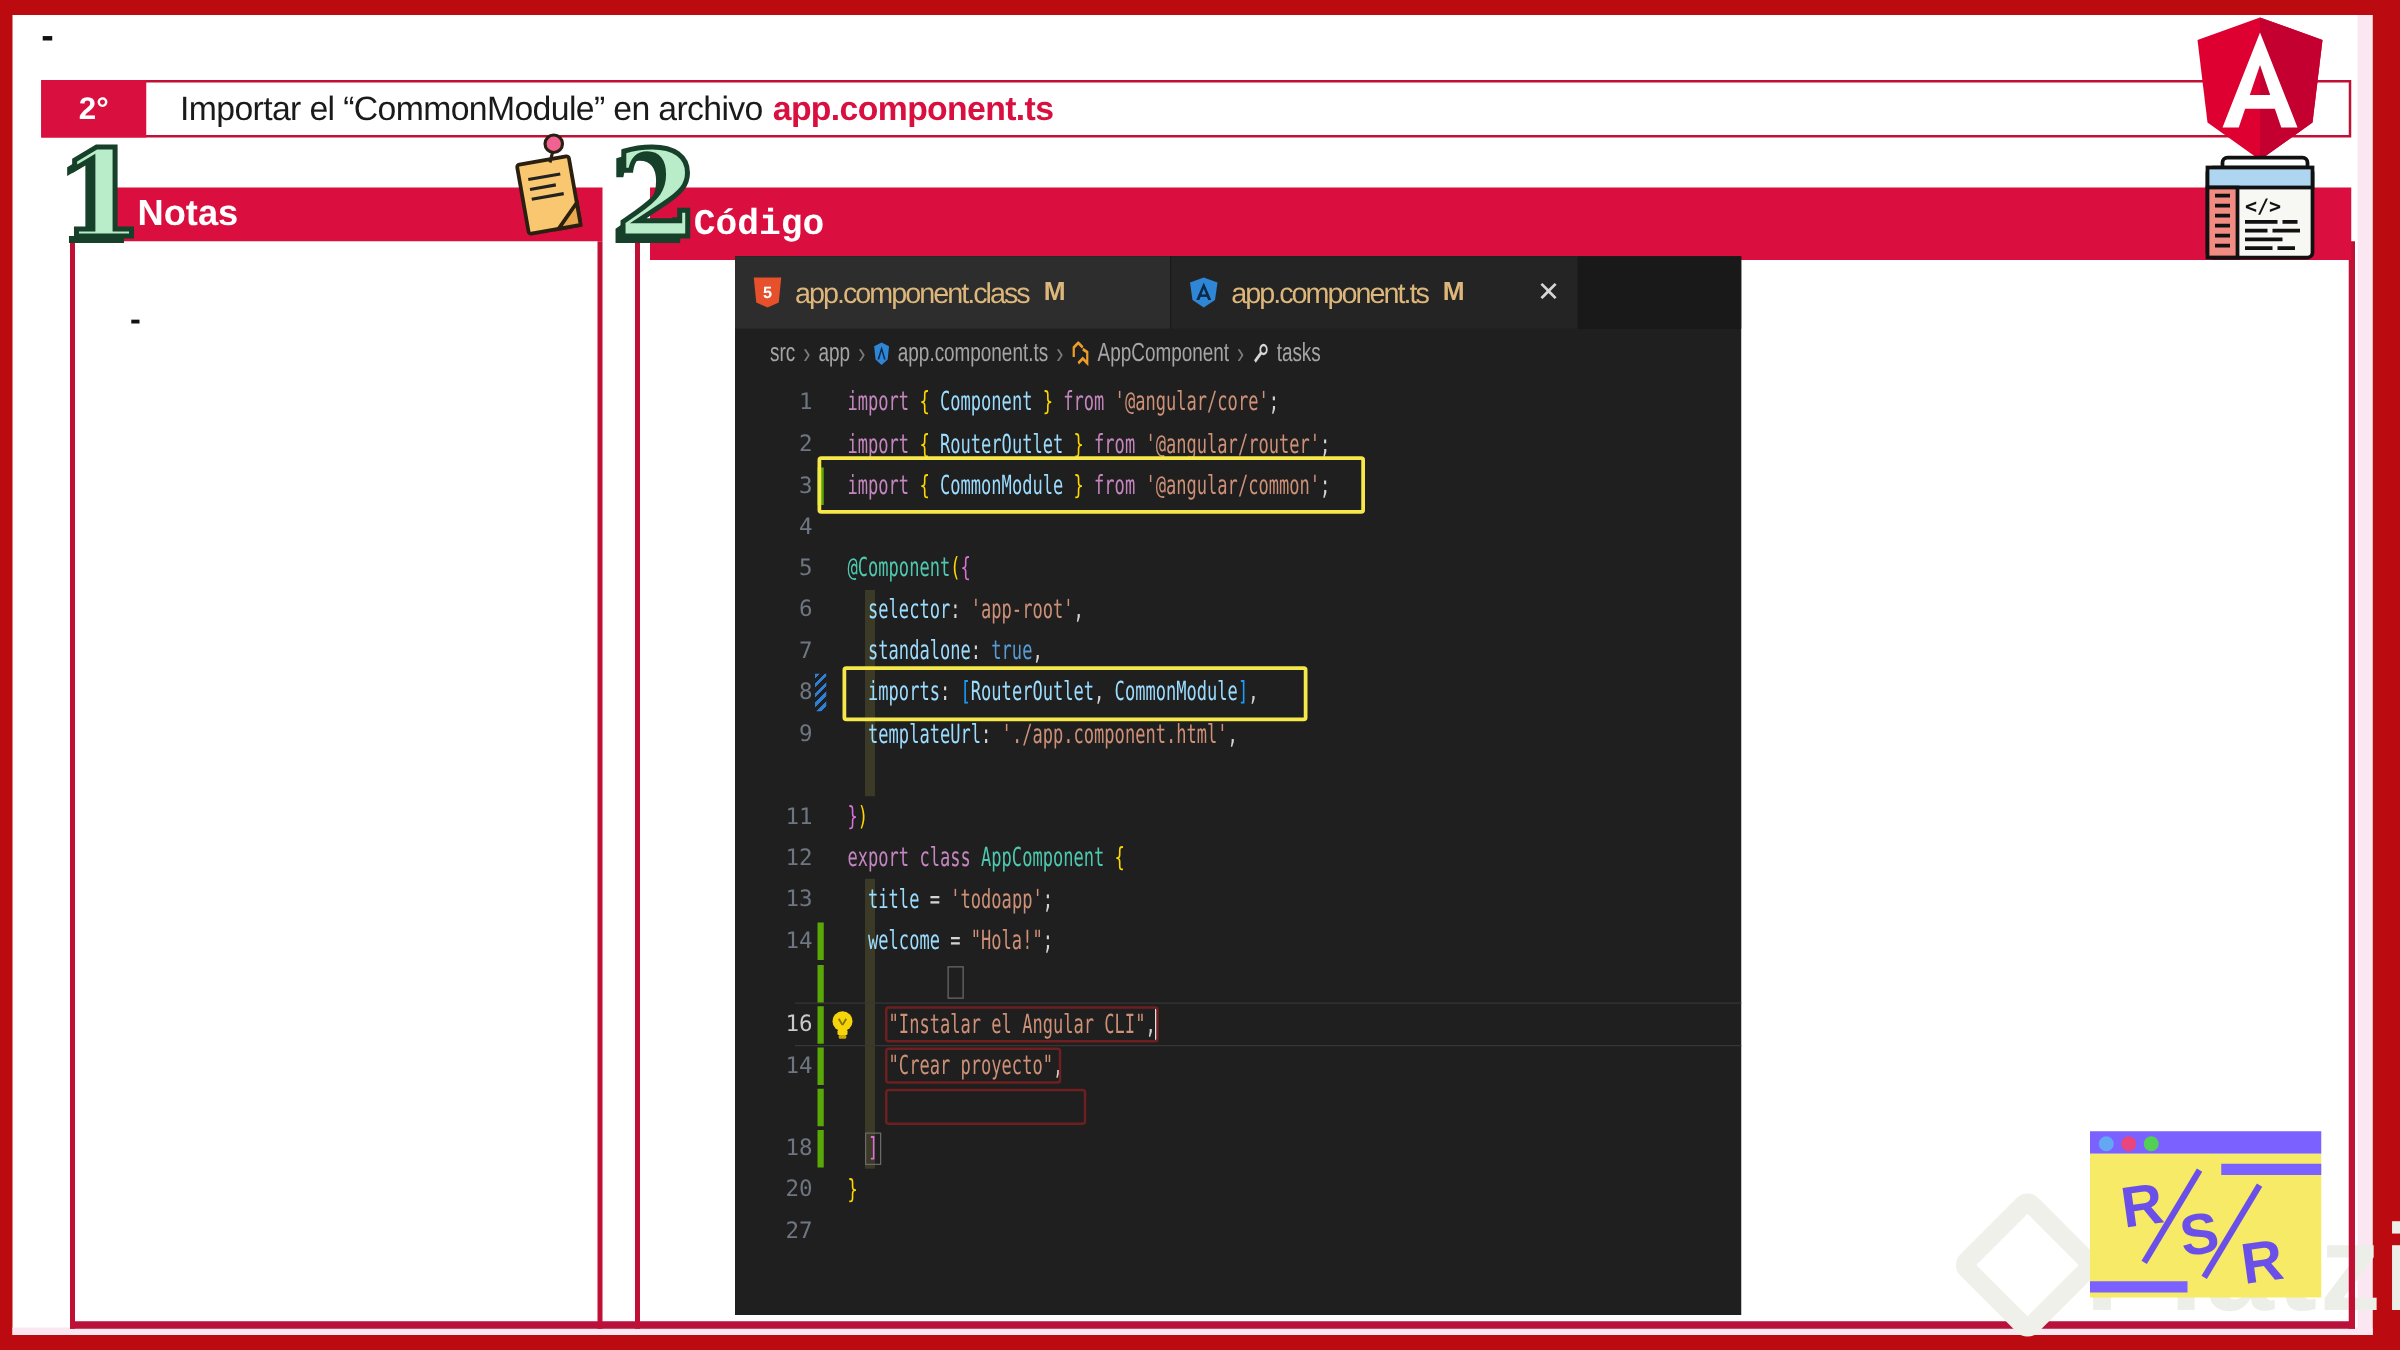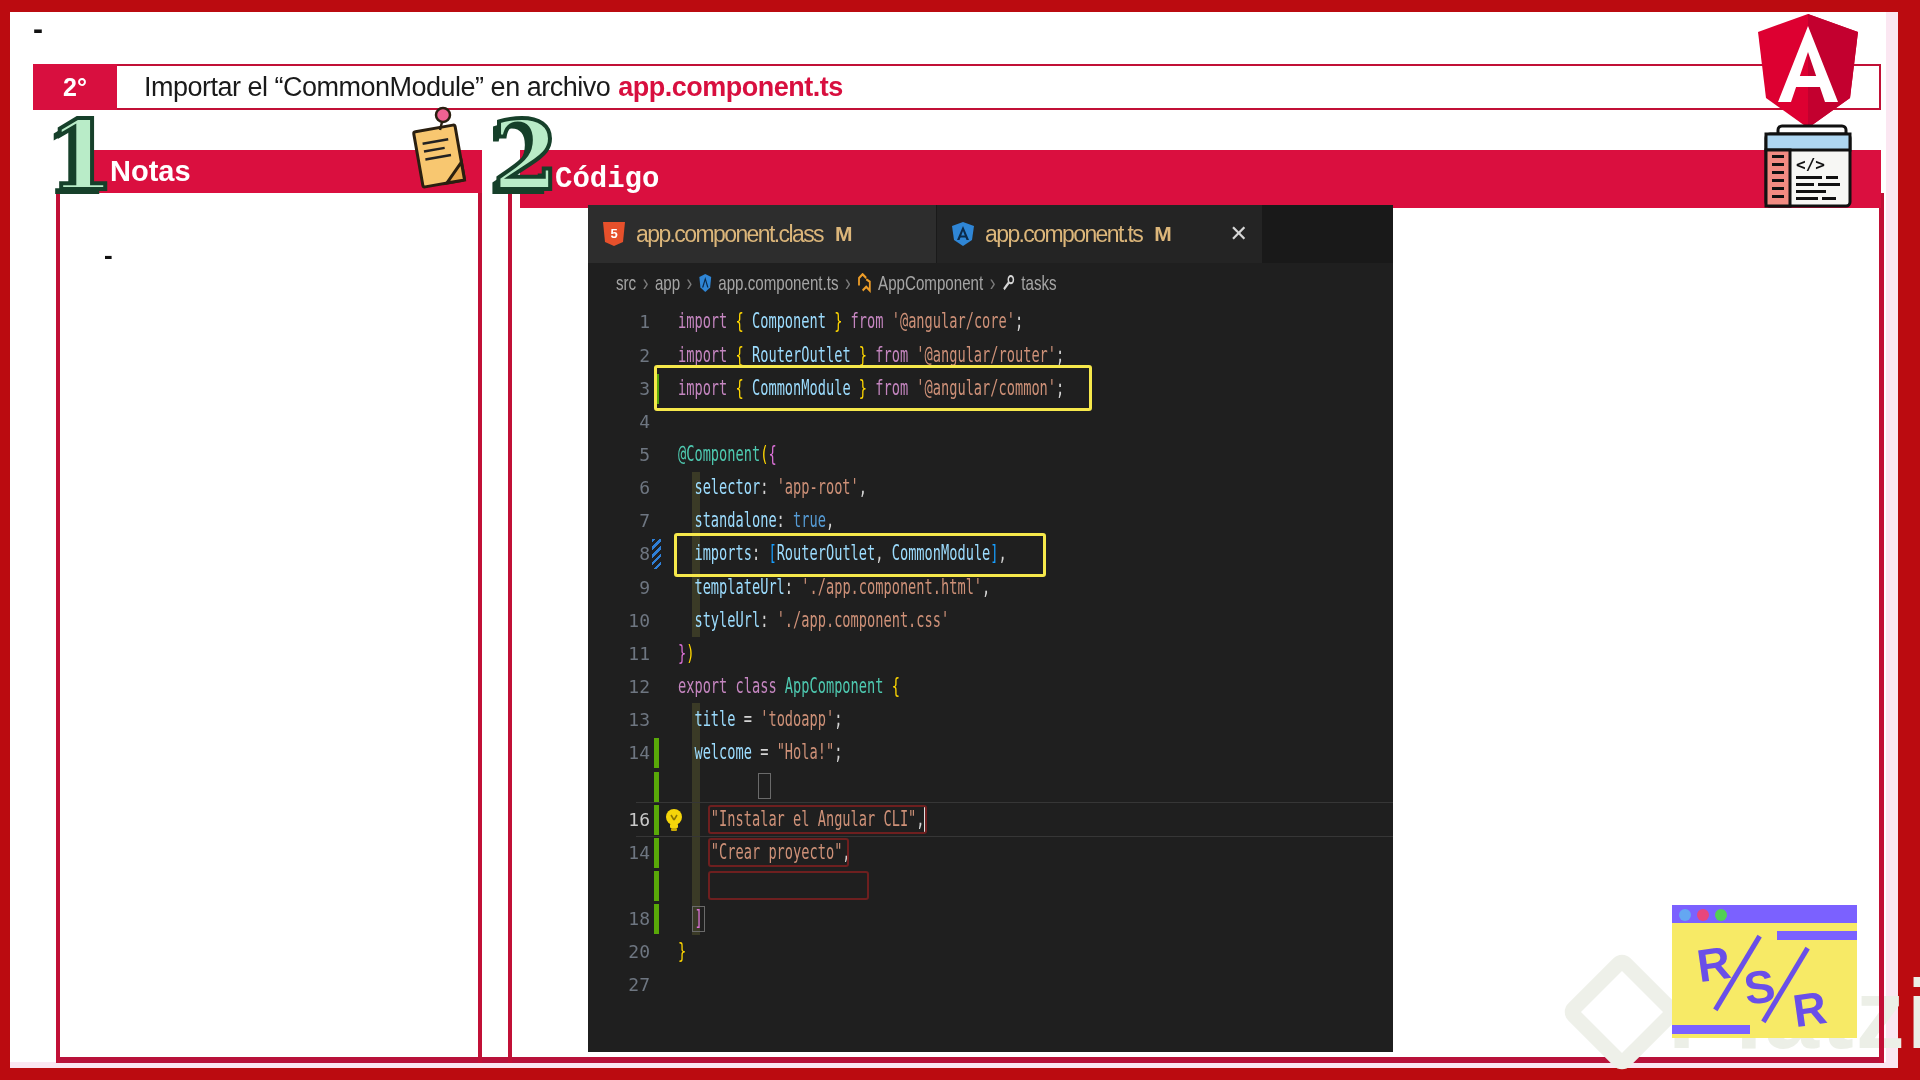--- a/index.html
+++ b/index.html
@@ -261,24 +261,20 @@
           <div class="ctext"><span style="color: rgb(156, 220, 254);">  standalone</span><span style="color: rgb(212, 212, 212);">: </span><span style="color: rgb(86, 156, 214);">true</span><span style="color: rgb(212, 212, 212);">,</span></div>
         </div>
         <div class="crow" style="top: 332.45px;">
           <div class="lnum">8</div>
           <div class="ctext"><span style="color: rgb(156, 220, 254);">  imports</span><span style="color: rgb(212, 212, 212);">: </span><span style="color: rgb(23, 159, 255);">[</span><span style="color: rgb(156, 220, 254);">RouterOutlet</span><span style="color: rgb(212, 212, 212);">, </span><span style="color: rgb(156, 220, 254);">CommonModule</span><span style="color: rgb(23, 159, 255);">]</span><span style="color: rgb(212, 212, 212);">,</span></div>
         </div>
         <div class="crow" style="top: 365.6px;">
           <div class="lnum">9</div>
           <div class="ctext"><span style="color: rgb(156, 220, 254);">  templateUrl</span><span style="color: rgb(212, 212, 212);">: </span><span style="color: rgb(206, 145, 120);">'./app.component.html'</span><span style="color: rgb(212, 212, 212);">,</span></div>
         </div>
-        <div class="crow" style="top: 398.75px;">
-          <div class="lnum">10</div>
-          <div class="ctext"><span style="color: rgb(156, 220, 254);">  styleUrl</span><span style="color: rgb(212, 212, 212);">: </span><span style="color: rgb(206, 145, 120);">'./app.component.css'</span></div>
-        </div>
         <div class="crow" style="top: 431.9px;">
           <div class="lnum">11</div>
           <div class="ctext"><span style="color: rgb(218, 112, 214);">}</span><span style="color: rgb(255, 215, 0);">)</span></div>
         </div>
         <div class="crow" style="top: 465.05px;">
           <div class="lnum">12</div>
           <div class="ctext"><span style="color: rgb(197, 134, 192);">export class </span><span style="color: rgb(78, 201, 176);">AppComponent </span><span style="color: rgb(255, 215, 0);">{</span></div>
         </div>
         <div class="crow" style="top: 498.2px;">
           <div class="lnum">13</div>

